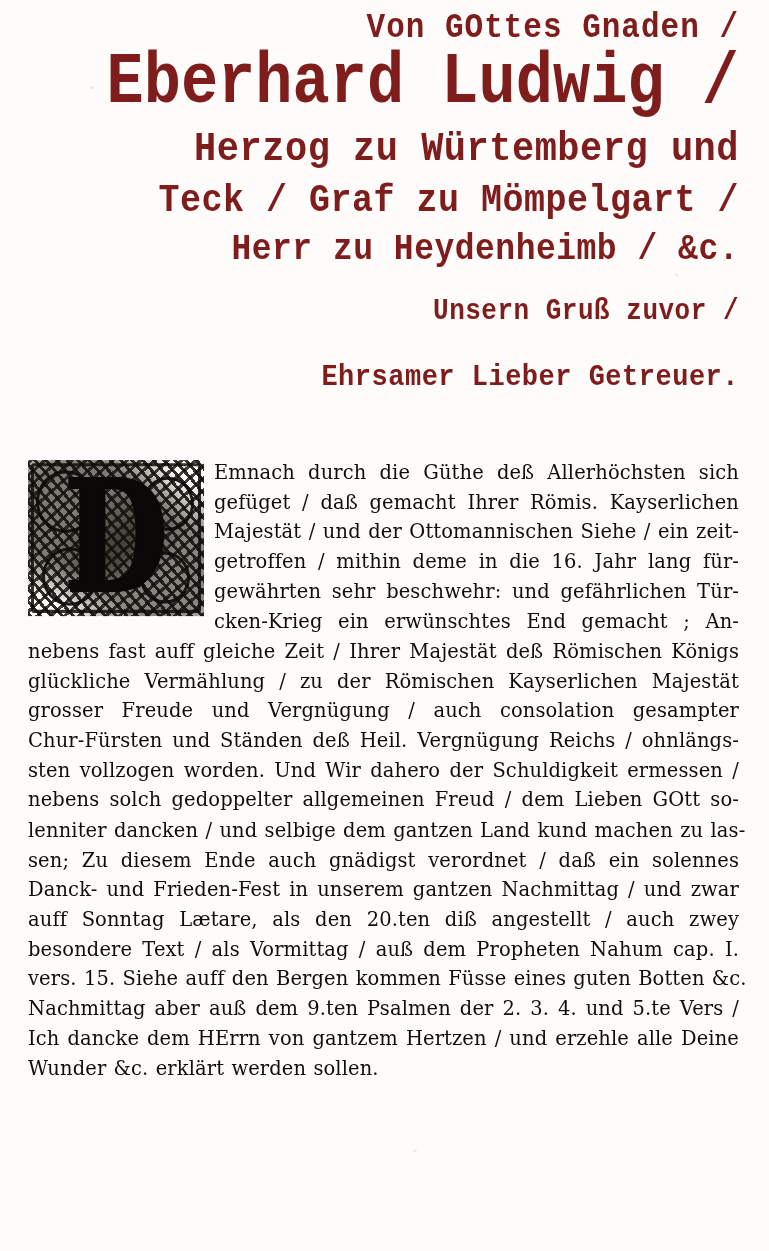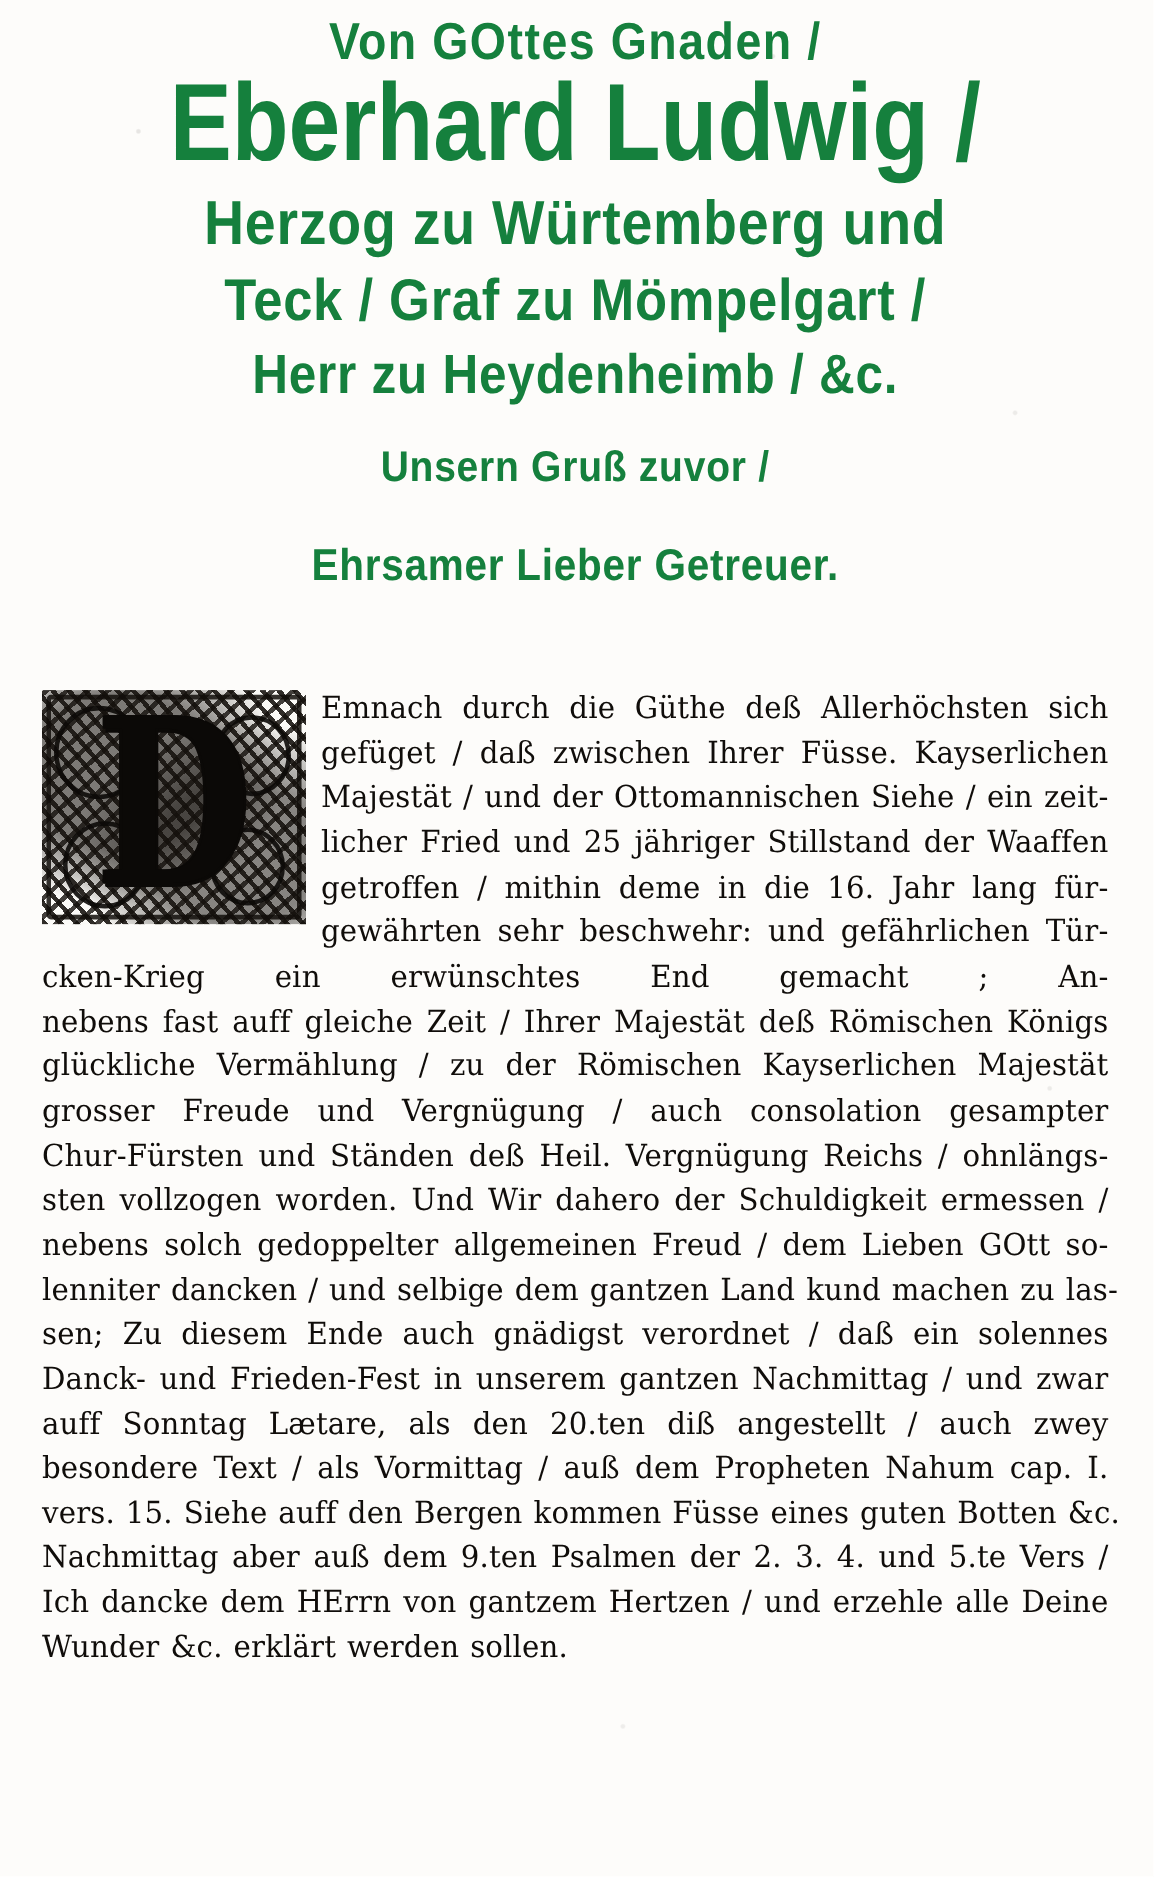--- a/index.html
+++ b/index.html
@@ -33,25 +33,25 @@
   .sheet {
     position: relative;
     width: 769px;
     height: 1251px;
     box-sizing: border-box;
     padding: 8px 30px 0 28px;
   }
 
   
   .heading {
-    text-align: center;
-    font-family: Liberation Sans, sans-serif;
+    text-align: right;
+    font-family: Liberation Mono, monospace;
     font-weight: 700;
     letter-spacing: 0.5px;
-    color: #15803d;
+    color: #7f1d1d;
   }
   .line-vongottes {
     font-size: 31px;
     line-height: 1.05;
     margin: 4px 0 2px 0;
     letter-spacing: 1px;
     transform: scaleY(1.12);
   }
   .line-name {
     font-size: 62px;
@@ -185,23 +185,22 @@
       <span class="frame"></span>
       <span class="swirl s1"></span>
       <span class="swirl s2"></span>
       <span class="swirl s3"></span>
       <span class="swirl s4"></span>
       <span class="letter">D</span>
     </div>
 
     <p>
       <span class="just">Emnach durch die Güthe deß Allerhöchsten sich</span>
-      <span class="just">gefüget / daß zwischen Ihrer Füsse. Kayserlichen</span>
+      <span class="just">gefüget / daß gemacht Ihrer Römis. Kayserlichen</span>
       <span class="just">Majestät / und der Ottomannischen Siehe / ein zeit-</span>
-      <span class="just">licher Fried und 25 jähriger Stillstand der Waaffen</span>
       <span class="just">getroffen / mithin deme in die 16. Jahr lang für-</span>
       <span class="just">gewährten sehr beschwehr: und gefährlichen Tür-</span>
       <span class="just">cken-Krieg ein erwünschtes End gemacht ; An-</span>
       <span class="just">nebens fast auff gleiche Zeit / Ihrer Majestät deß Römischen Königs</span>
       <span class="just">glückliche Vermählung / zu der Römischen Kayserlichen Majestät</span>
       <span class="just">grosser Freude und Vergnügung / auch consolation gesampter</span>
       <span class="just">Chur-Fürsten und Ständen deß Heil. Vergnügung Reichs / ohnlängs-</span>
       <span class="just">sten vollzogen worden.    Und Wir dahero der Schuldigkeit ermessen /</span>
       <span class="just">nebens solch gedoppelter allgemeinen Freud / dem Lieben GOtt so-</span>
       <span class="just">lenniter dancken / und selbige dem gantzen Land kund machen zu las-</span>

